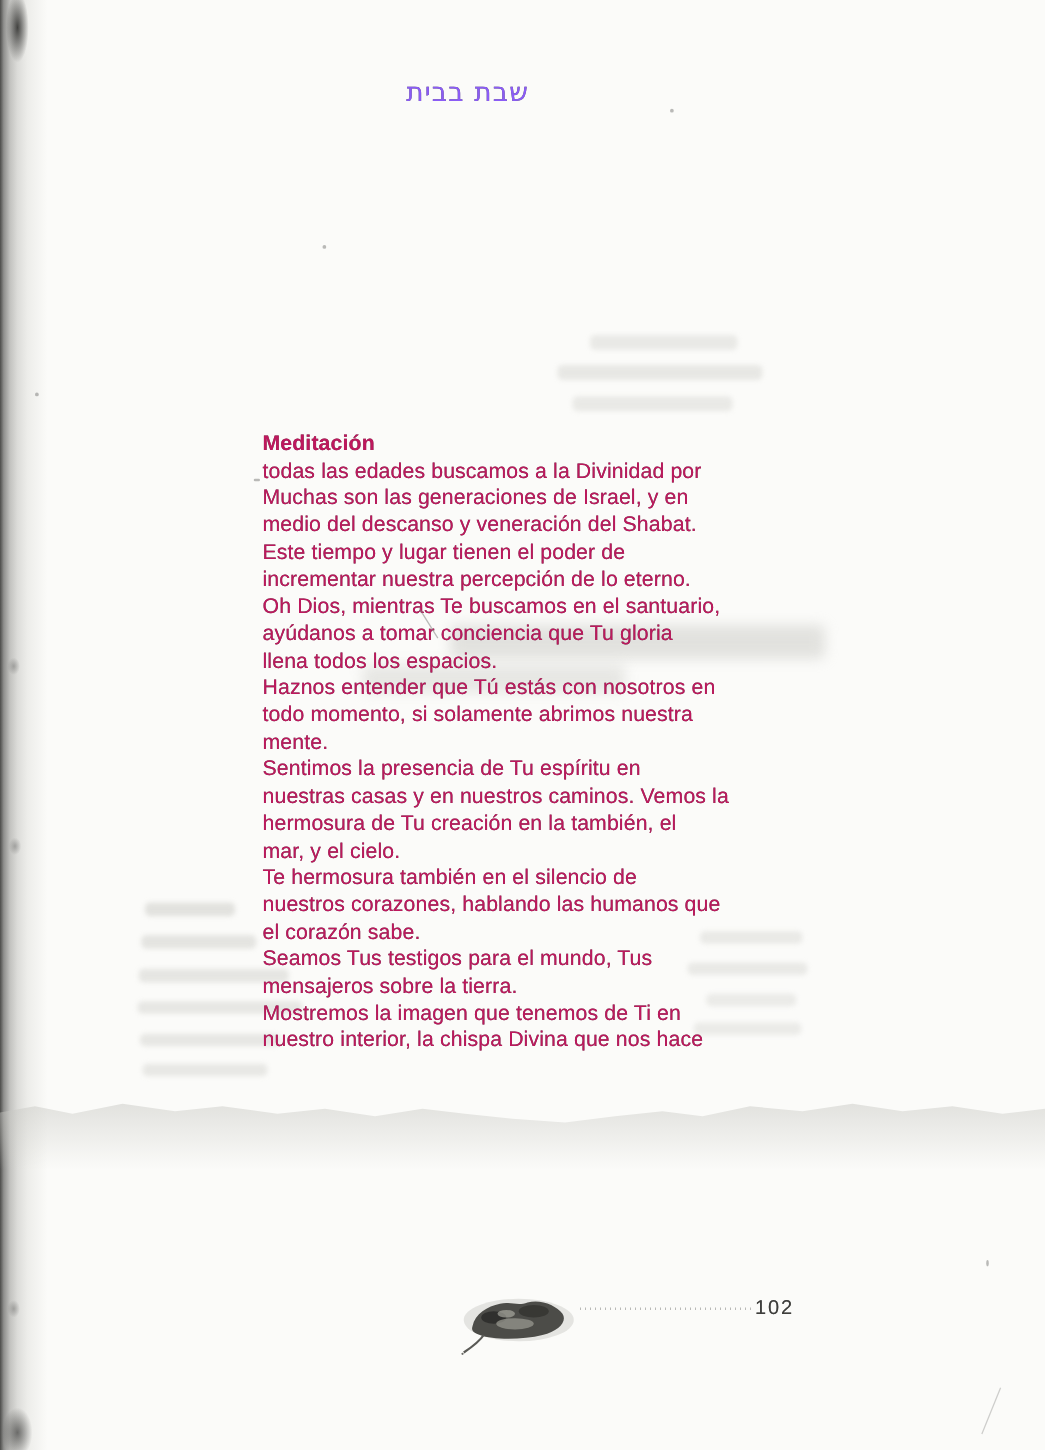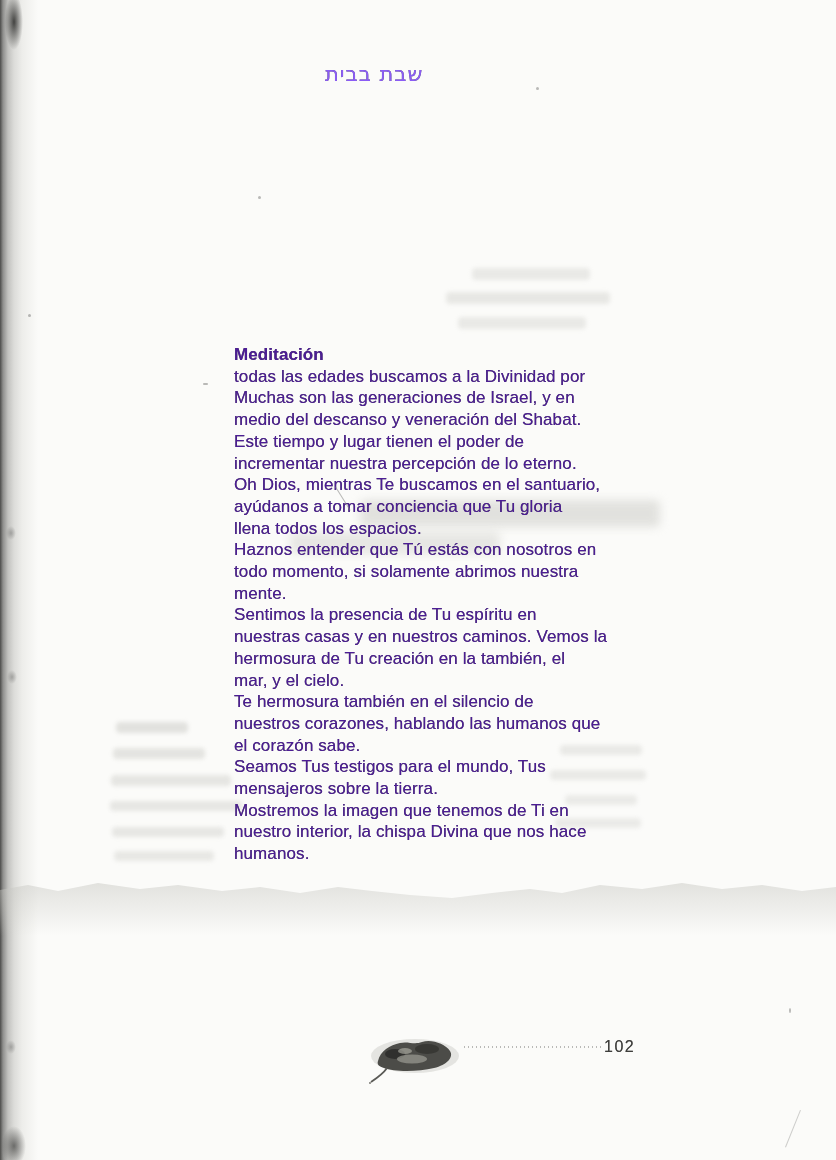--- a/index.html
+++ b/index.html
@@ -33,24 +33,23 @@
   .hebrew-title{
     position:absolute;left:325px;top:62px;width:160px;
     text-align:left;font-family:"DejaVu Sans",sans-serif;
     font-size:21px;color:#8b5cf6;letter-spacing:1px;
     text-shadow:0 0 .5px rgba(42,42,40,.8);
   }
 
   
   .meditation{
     position:absolute;left:210px;top:344px;width:420px;
-    font-size:17px;line-height:21.7px;color:#4c1d95;
+    font-size:17px;line-height:21.7px;color:#be185d;
     text-shadow:0 0 .45px rgba(31,31,31,.75);
     letter-spacing:.1px;
-    margin-left:24px;
   }
   .t-heading{font-weight:700;}
   .t-line{white-space:nowrap;}
 
   
   .ghost{position:absolute;border-radius:4px;filter:blur(2px);background:#c9c9c4;}
   .ghost.big{filter:blur(5px);}
 
   
   .band{position:absolute;left:0;top:874px;width:836px;height:62px;}
@@ -125,21 +124,20 @@
         <div class="t-line">nuestras casas y en nuestros caminos. Vemos la</div>
         <div class="t-line">hermosura de Tu creación en la también, el</div>
         <div class="t-line">mar, y el cielo.</div>
         <div class="t-line">Te hermosura también en el silencio de</div>
         <div class="t-line">nuestros corazones, hablando las humanos que</div>
         <div class="t-line">el corazón sabe.</div>
         <div class="t-line">Seamos Tus testigos para el mundo, Tus</div>
         <div class="t-line">mensajeros sobre la tierra.</div>
         <div class="t-line">Mostremos la imagen que tenemos de Ti en</div>
         <div class="t-line">nuestro interior, la chispa Divina que nos hace</div>
-        <div class="t-line">humanos.</div>
       </div>
   </div>
 
   <svg class="band" viewBox="0 0 836 62">
     <defs>
       <linearGradient id="fade" x1="0" y1="0" x2="0" y2="1">
         <stop offset="0" stop-color="#c8c8c3" stop-opacity="0.5"></stop>
         <stop offset="0.55" stop-color="#cdcdc8" stop-opacity="0.25"></stop>
         <stop offset="1" stop-color="#d0d0cb" stop-opacity="0"></stop>
       </linearGradient>

